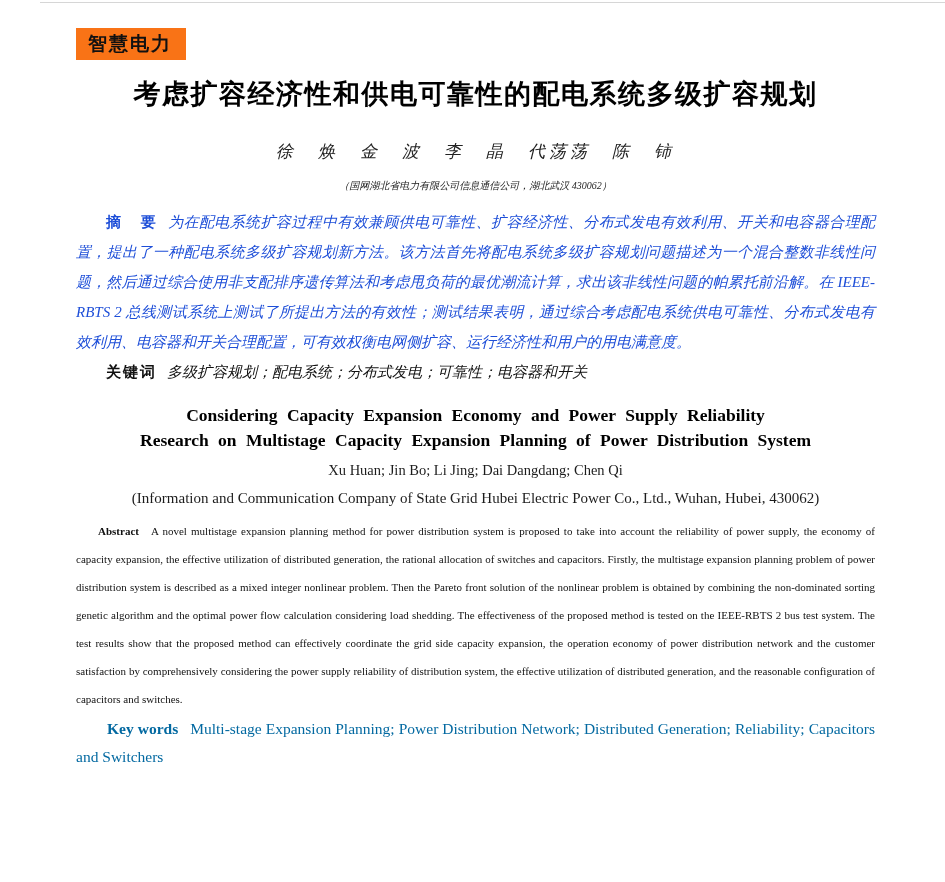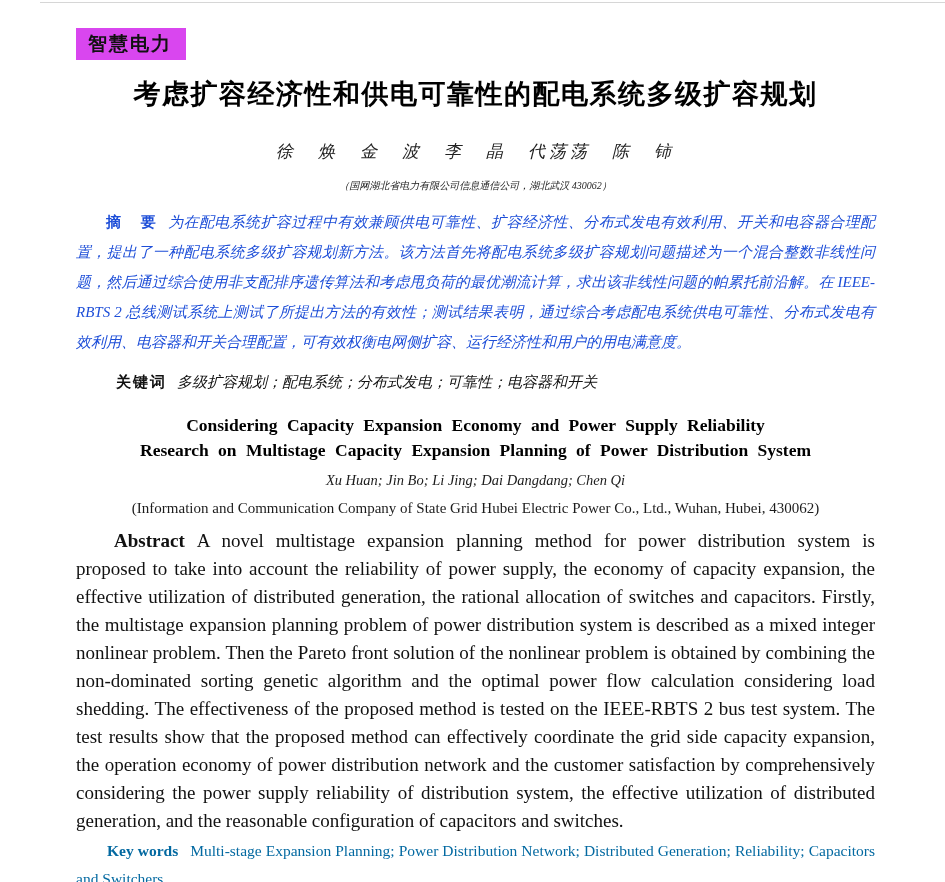--- a/index.html
+++ b/index.html
@@ -14,21 +14,21 @@
     position:absolute;top:2px;left:40px;right:0;
     border-top:1px solid #d6d6d6;
   }
   .page{
     position:absolute;top:0;left:0;right:0;
     padding:28px 70px 0 76px;
     box-sizing:border-box;
   }
   .badge{
     display:inline-block;
-    background:#d946ef;
+    background:#f97316;
     color:#111;
     font-family:"Liberation Sans","DejaVu Sans",sans-serif;
     font-weight:bold;
     font-size:19px;
     line-height:1;
     padding:6px 14px 7px 12px;
     letter-spacing:2px;
   }
   .cn-title{
     margin-top:16px;
@@ -83,30 +83,29 @@
     font-weight:bold;
     font-size:17.5px;
     line-height:25px;
     word-spacing:5px;
     color:#000;
   }
   .en-authors{
     margin-top:9px;
     text-align:center;
     font-size:14.5px;
-    font-style:italic;
   }
   .en-affiliation{
     margin-top:11px;
     text-align:center;
     font-size:15px;
   }
   .en-abstract{
     margin-top:10px;
-    font-size:19px;
+    font-size:11px;
     line-height:28px;
     text-align:justify;
     text-indent:2em;
     color:#111;
   }
   .en-abstract .label,
   .en-keywords .label{
     font-weight:bold;
     padding-right:12px;
   }
@@ -130,21 +129,21 @@
   <h1 class="cn-title" style="margin-bottom:0;">考虑扩容经济性和供电可靠性的配电系统多级扩容规划</h1>
 
   <div class="cn-authors">徐　焕　金　波　李　晶　代荡荡　陈　铈</div>
 
   <div class="cn-affiliation">（国网湖北省电力有限公司信息通信公司，湖北武汉 430062）</div>
 
   <p class="cn-abstract" style="margin:14px 0 0 0;">
     <span class="label">摘　要</span><span>为在配电系统扩容过程中有效兼顾供电可靠性、扩容经济性、分布式发电有效利用、开关和电容器合理配置，提出了一种配电系统多级扩容规划新方法。该方法首先将配电系统多级扩容规划问题描述为一个混合整数非线性问题，然后通过综合使用非支配排序遗传算法和考虑甩负荷的最优潮流计算，求出该非线性问题的帕累托前沿解。在 IEEE-RBTS 2 总线测试系统上测试了所提出方法的有效性；测试结果表明，通过综合考虑配电系统供电可靠性、分布式发电有效利用、电容器和开关合理配置，可有效权衡电网侧扩容、运行经济性和用户的用电满意度。</span>
   </p>
 
-  <p class="cn-keywords" style="margin:10px;">
+  <p class="cn-keywords" style="margin:0;">
     <span class="label">关键词</span><span>多级扩容规划；配电系统；分布式发电；可靠性；电容器和开关</span>
   </p>
 
   <div class="en-title">
     <div>Considering Capacity Expansion Economy and Power Supply Reliability</div>
     <div>Research on Multistage Capacity Expansion Planning of Power Distribution System</div>
   </div>
 
   <div class="en-authors">Xu Huan; Jin Bo; Li Jing; Dai Dangdang; Chen Qi</div>
 

